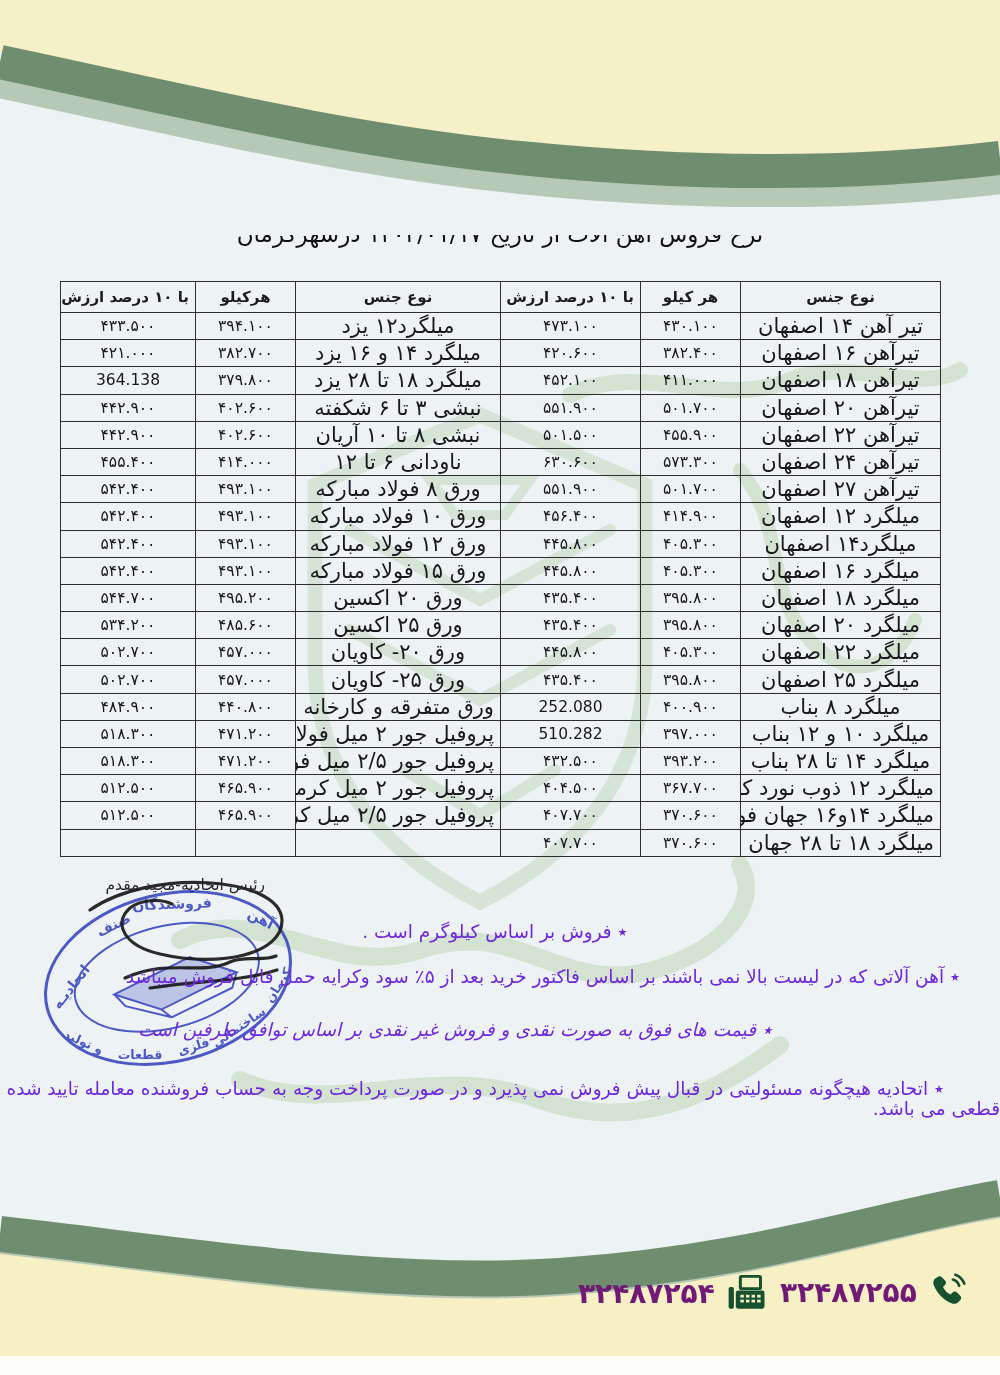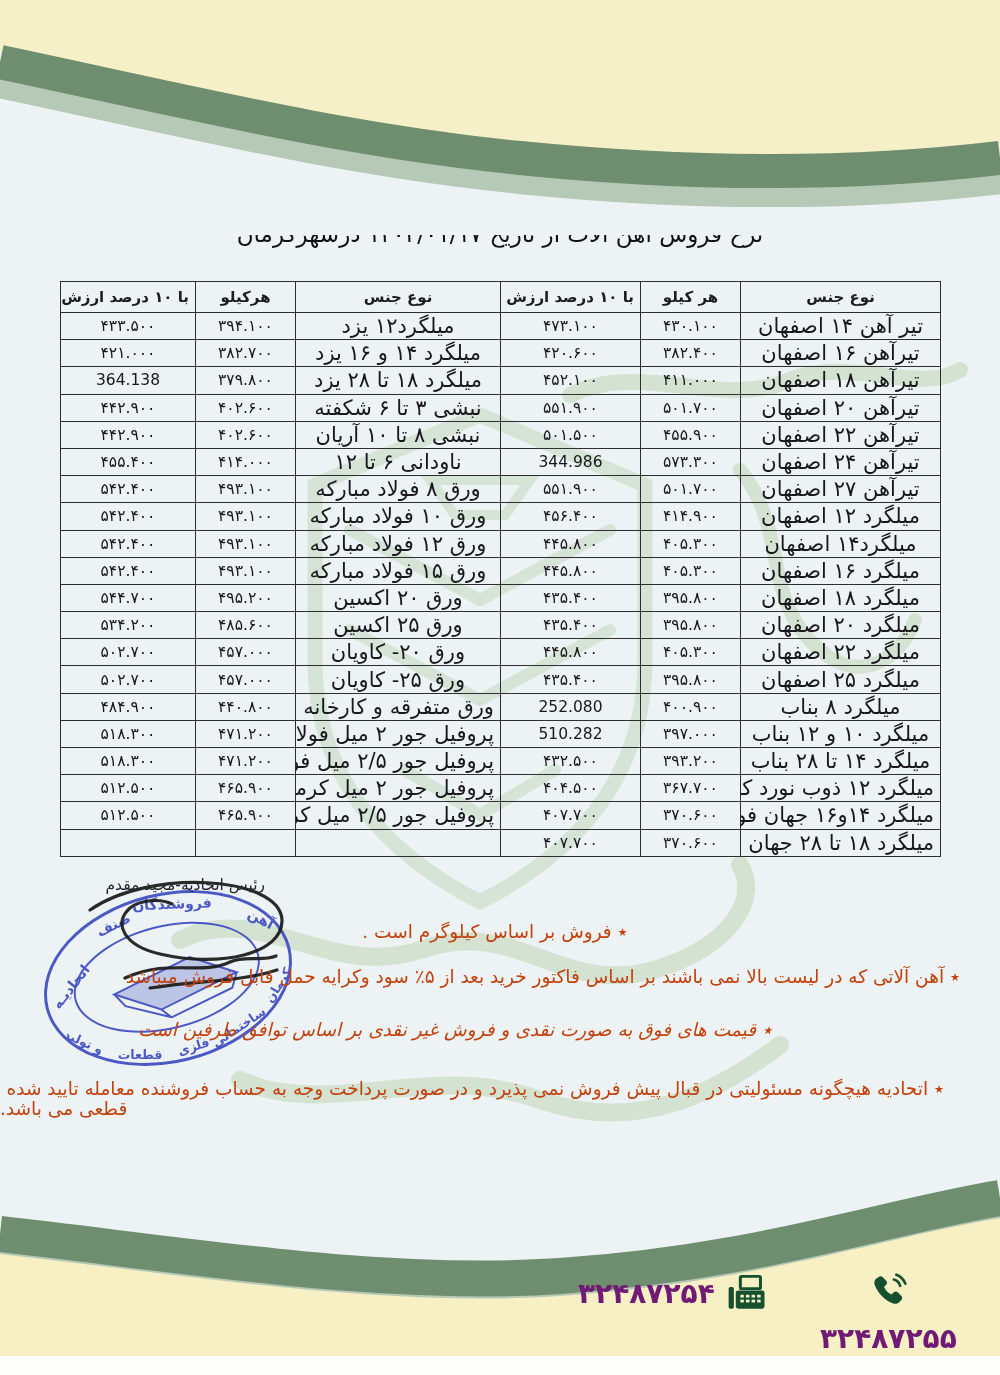--- a/index.html
+++ b/index.html
@@ -29,40 +29,40 @@
   .price-table th,.price-table td{
     border:1.4px solid #2e2e30; padding:0 6px; text-align:center; vertical-align:middle;
     overflow:hidden; white-space:nowrap;
   }
   .price-table th{height:31px; font-size:15px; font-weight:bold; color:#1b1b20;}
   .price-table td{height:27.2px; font-size:15.5px; color:#17171c;}
   .price-table td.cell-type{font-size:21px;}
   .c-type-r{width:200px;} .c-kilo-r{width:100px;} .c-vat-r{width:140px;}
   .c-type-l{width:205px;} .c-kilo-l{width:100px;} .c-vat-l{width:135px;}
   
-  .note{ font-size:18.5px; color:#c2410c; white-space:nowrap; z-index:6;}
+  .note{ font-size:18.5px; color:#6d28d9; white-space:nowrap; z-index:6;}
   .note-1{ left:280px; top:921px; width:430px; text-align:center;}
   .note-2{ right:40px; top:966px;}
   .note-3{ right:228px; top:1019px;font-style:italic;}
   .note-4{ right:56px; top:1064px;margin-top:14px;}
-  .note-5{ left:0; top:1098px; width:1000px; text-align:left;}
+  .note-5{ left:0; top:1098px; width:1000px; text-align:right;padding-left:33px;}
   .sig-name{ right:735px; top:876px; font-size:15.5px; color:#25252b; white-space:nowrap; z-index:6;}
   
   .stamp{ left:42px; top:893px; width:252px; height:170px; transform:rotate(-14deg);
           color:#3b49c1; z-index:4; opacity:.9;}
   .stamp .ring-outer{position:absolute; inset:0; border:3px solid currentColor; border-radius:50%;}
   .stamp .ring-inner{position:absolute; left:30px; top:32px; width:190px; height:104px; border:2px solid currentColor; border-radius:50%;}
   .stamp .w{position:absolute; font-weight:bold; color:currentColor; white-space:nowrap;}
   .stamp .t{font-size:14px;}
   .stamp .b{font-size:12.5px;}
   .sig-svg{ left:30px; top:858px; z-index:5;}
   
   .contact{ top:1272px; display:flex; align-items:center; gap:10px; z-index:6;}
   .contact .num{font-size:28px; font-weight:bold; color:#701a75; letter-spacing:1px;}
-  .fax-group{left:578px;} .phone-group{left:820px;flex-direction:column;}
+  .fax-group{left:578px;} .phone-group{left:780px;}
   .wm{pointer-events:none; z-index:1;}
 </style>
 </head>
 <body>
 
 <div class="page">
 
   <svg class="abs wm" style="left:0;top:0;" width="1000" height="235" viewBox="0 0 1000 235">
     <rect x="0" y="0" width="1000" height="235" fill="#edf3f4"></rect>
     <path d="M0,0 L1000,0 L1000,150 C850,172 680,170 520,150 C340,130 170,92 0,52 Z" fill="#f6f0c8"></path>
@@ -158,21 +158,21 @@
           <td class="cell-type">تیرآهن ۲۲ اصفهان</td>
           <td class="cell-price">۴۵۵.۹۰۰</td>
           <td class="cell-price">۵۰۱.۵۰۰</td>
           <td class="cell-type">نبشی ۸ تا ۱۰ آریان</td>
           <td class="cell-price">۴۰۲.۶۰۰</td>
           <td class="cell-price">۴۴۲.۹۰۰</td>
         </tr>
         <tr>
           <td class="cell-type">تیرآهن ۲۴ اصفهان</td>
           <td class="cell-price">۵۷۳.۳۰۰</td>
-          <td class="cell-price">344.986</td>
+          <td class="cell-price">۶۳۰.۶۰۰</td>
           <td class="cell-type">ناودانی ۶ تا ۱۲</td>
           <td class="cell-price">۴۱۴.۰۰۰</td>
           <td class="cell-price">۴۵۵.۴۰۰</td>
         </tr>
         <tr>
           <td class="cell-type">تیرآهن ۲۷ اصفهان</td>
           <td class="cell-price">۵۰۱.۷۰۰</td>
           <td class="cell-price">۵۵۱.۹۰۰</td>
           <td class="cell-type">ورق ۸ فولاد مبارکه</td>
           <td class="cell-price">۴۹۳.۱۰۰</td>

